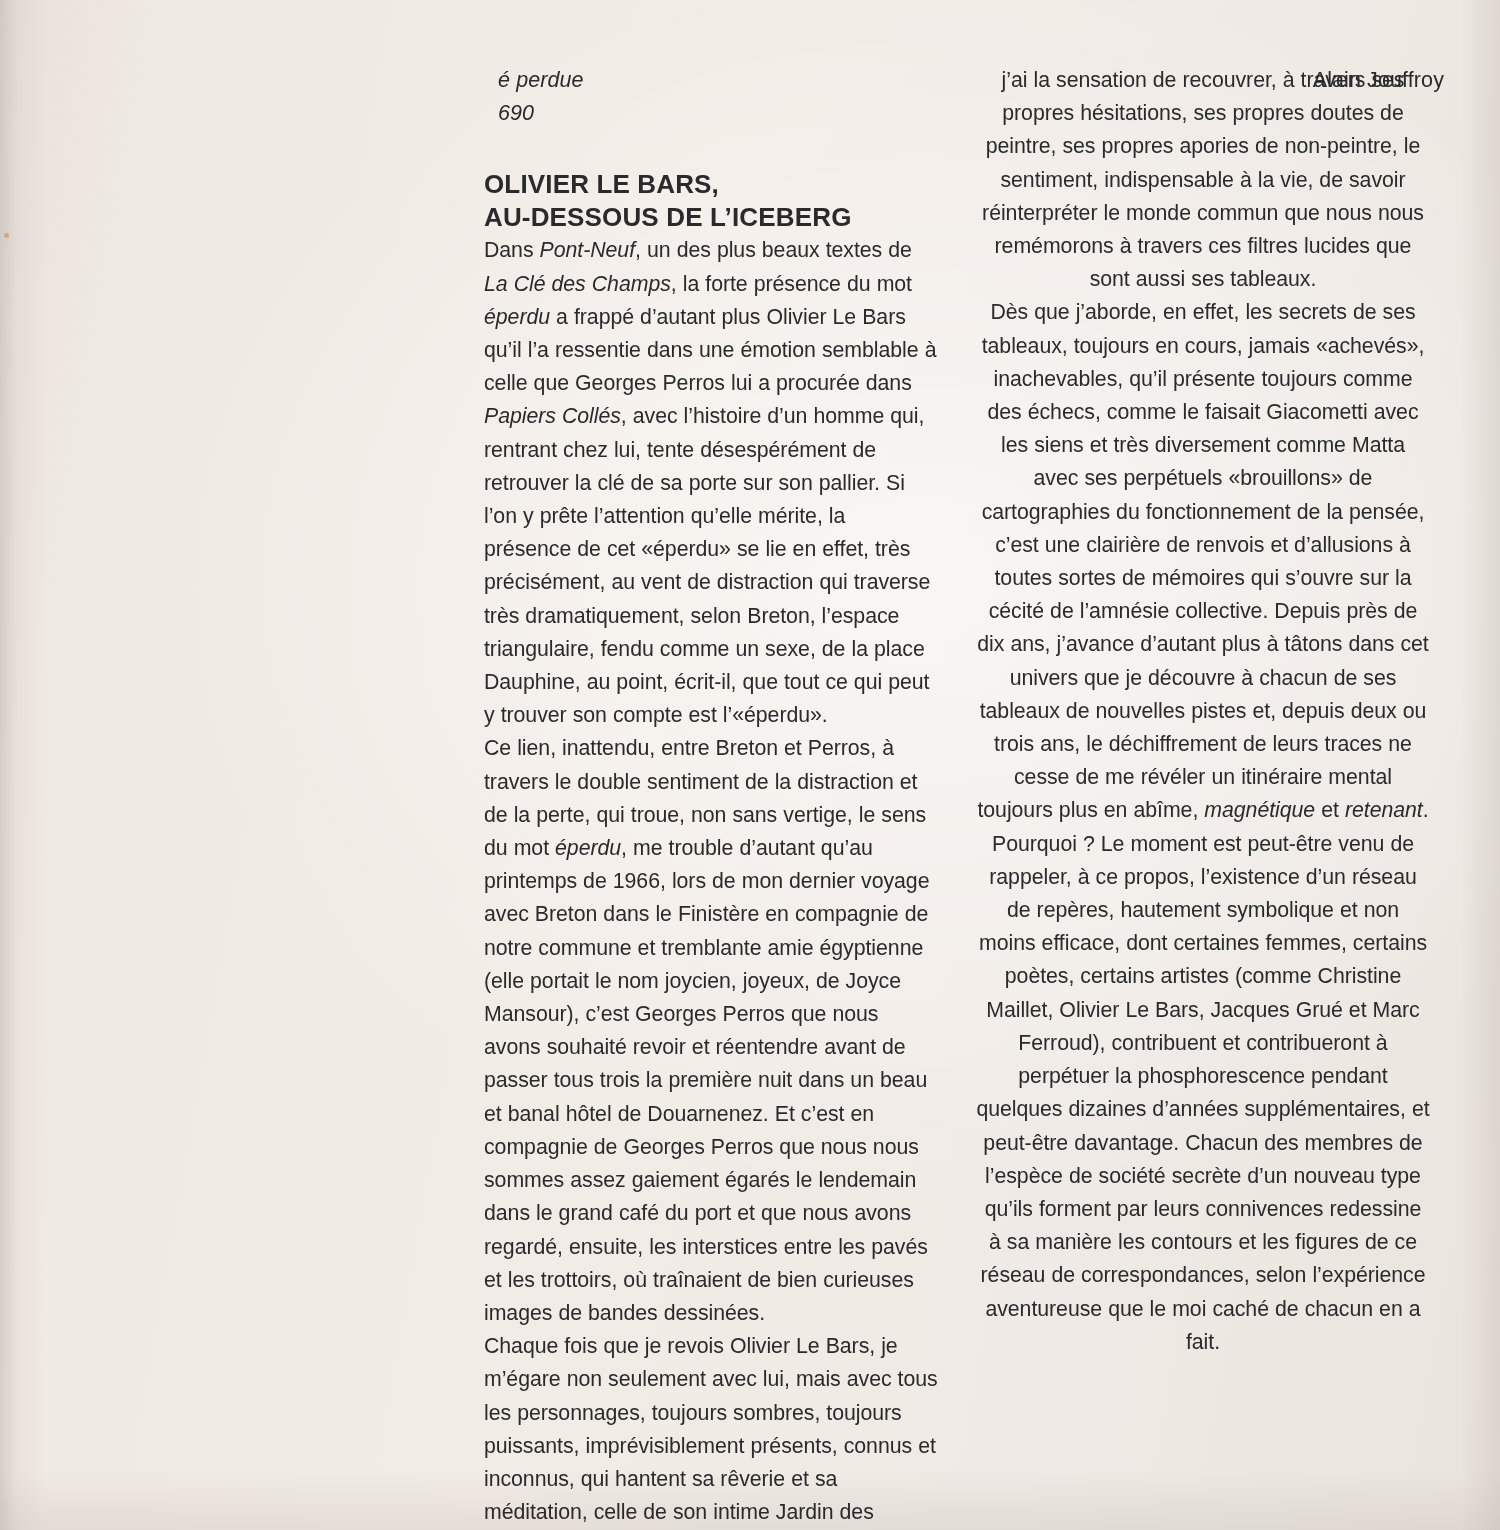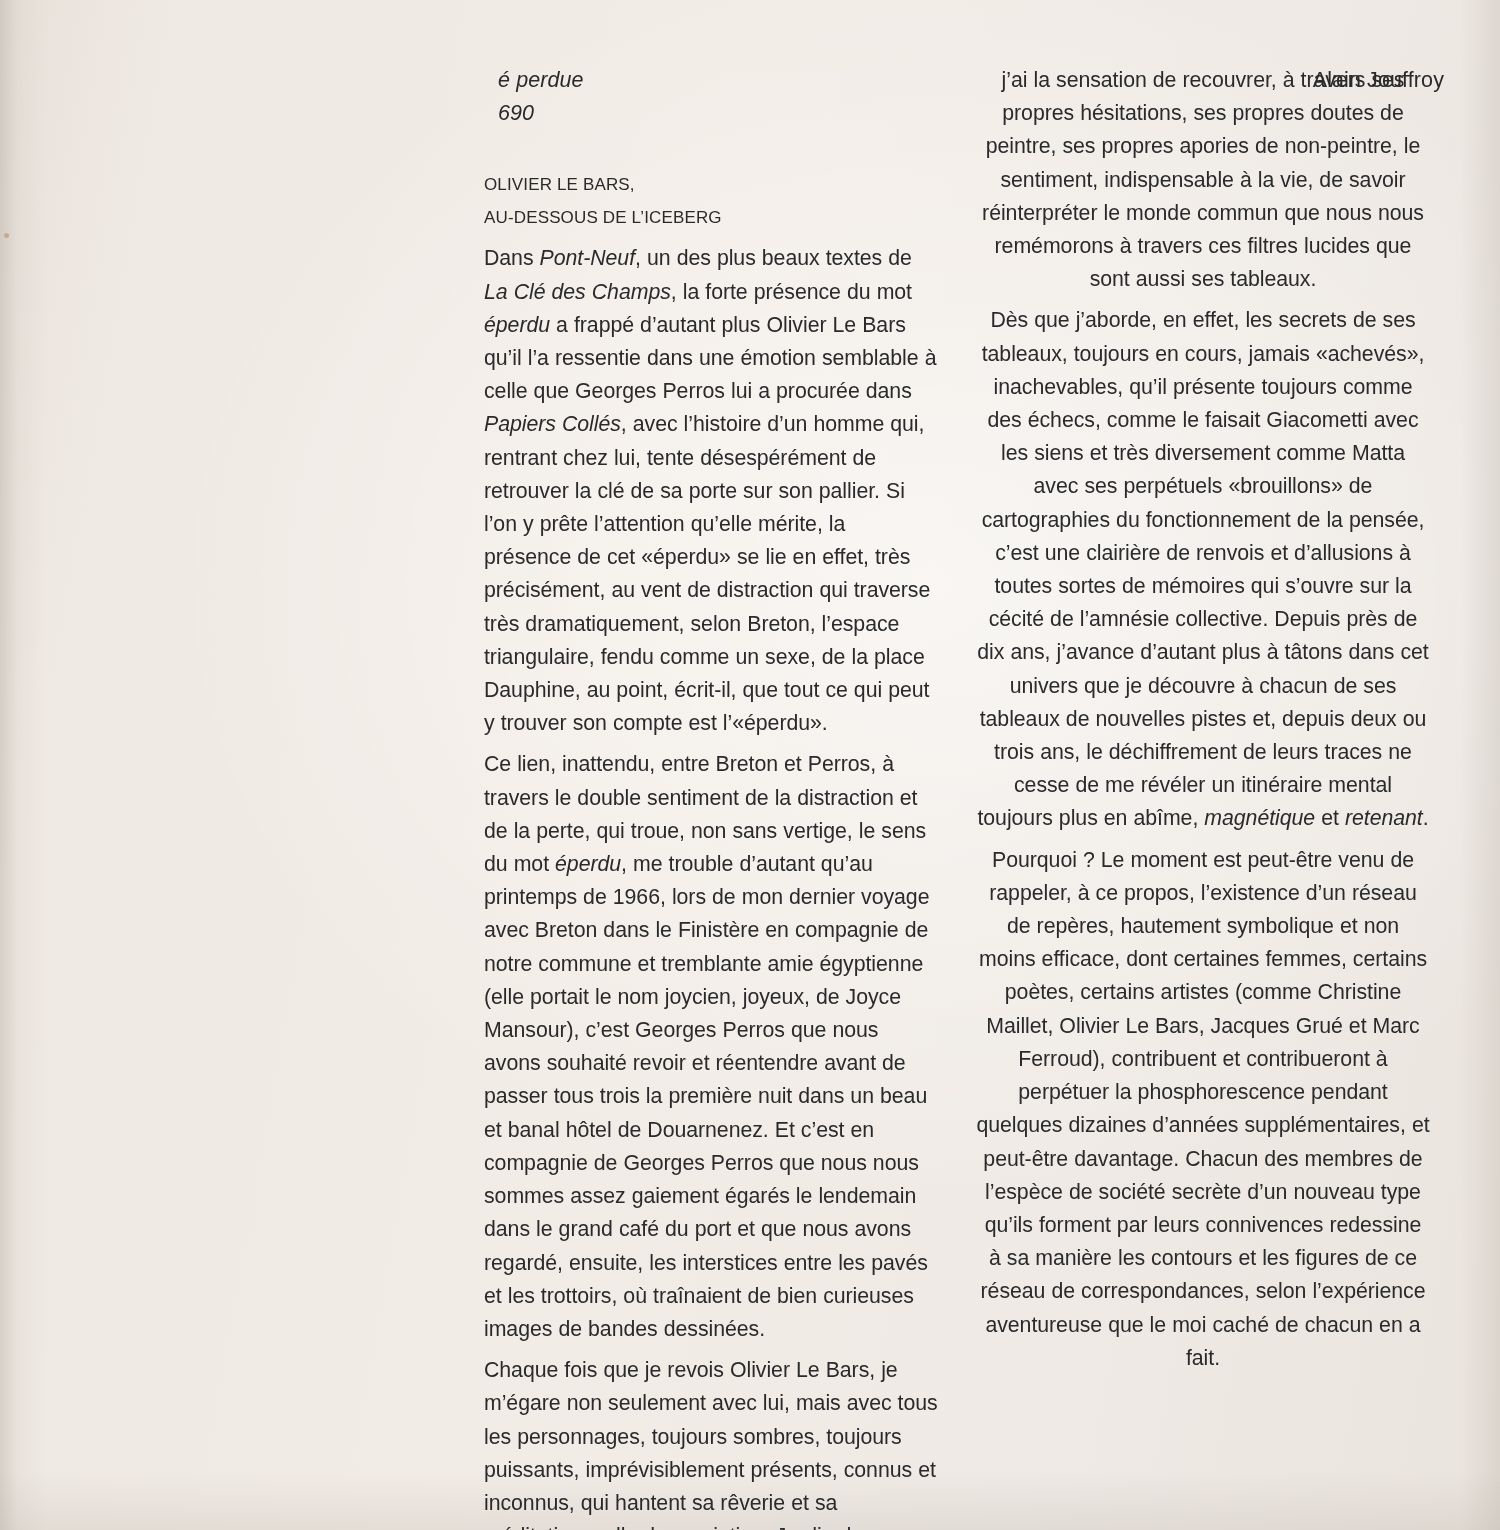--- a/index.html
+++ b/index.html
@@ -93,37 +93,37 @@
   }
   .col {
     width: 454px;
   }
   .col-right {
     margin-top: -104px; 
     text-align: center;
   }
 
   h1.heading {
-    font-size: 17px;
+    font-size: 26px;
     line-height: 33.2px;
-    font-weight: normal;
+    font-weight: bold;
     margin: 0;
     letter-spacing: .15px;
     text-transform: none;
   }
   p.para {
     font-size: 21.3px;
     line-height: 33.2px;
     margin: 0;
     letter-spacing: -.05px;
     word-spacing: .2px;
   }
   p.para + p.para,
   h1.heading + p.para {
-    margin-top: 8px;
+    margin-top: 0;
   }
   p.spaced {
     margin-top: 33.2px;
   }
   i { font-style: italic; }
 </style>
 </head>
 <body>
 
 <div class="page">

